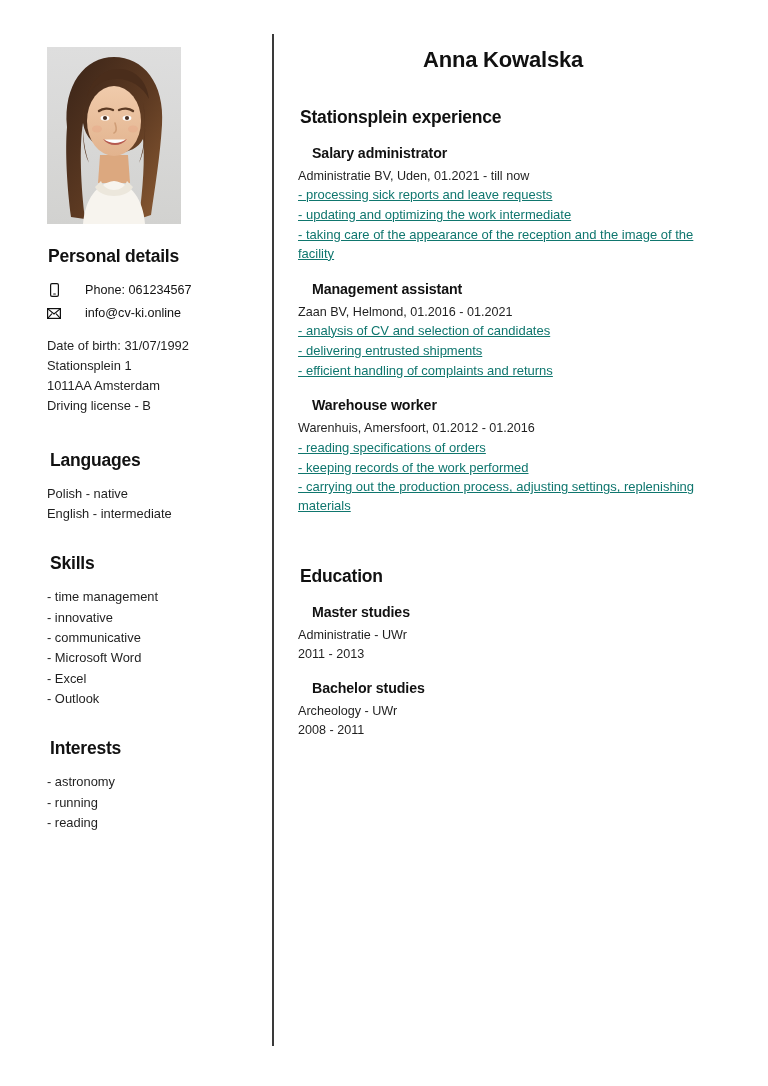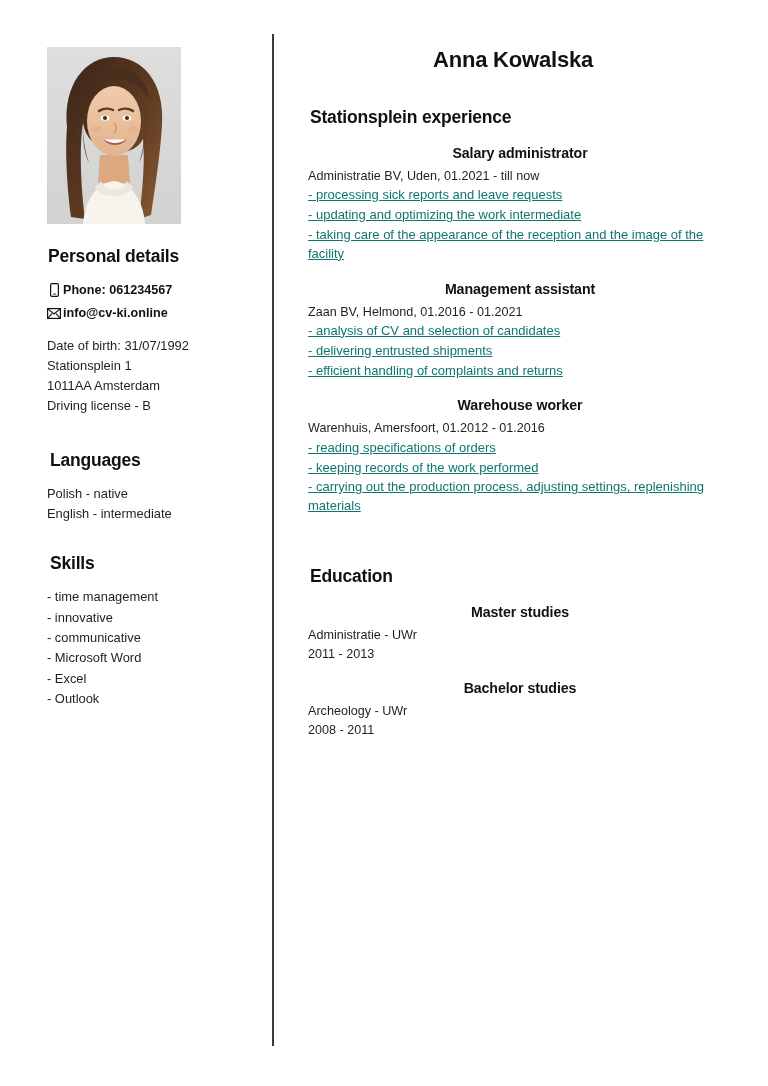--- a/index.html
+++ b/index.html
@@ -54,25 +54,25 @@
     font-size: 17.5px;
     font-weight: bold;
     letter-spacing: -0.2px;
     margin: 0 0 14px 1px;
     color: #111;
   }
   .side-heading.indented { margin-left: 3px; }
 
   .contact-line {
     font-size: 12.6px;
-    font-weight: bold;
+    font-weight: normal;
     color: #111;
     display: flex;
     align-items: center;
-    gap: 2px;
+    gap: 24px;
     margin-bottom: 5px;
     line-height: 1.45;
   }
   .contact-line .ic {
     display: inline-flex;
     align-items: center;
     justify-content: center;
     width: 14px;
     flex: 0 0 14px;
   }
@@ -94,21 +94,21 @@
     margin-bottom: 2px;
   }
 
   .gap-lang { margin-top: 34px; }
   .gap-skills { margin-top: 30px; }
   .gap-interests { margin-top: 30px; }
 
   
   .main {
     position: absolute;
-    left: 308px;
+    left: 298px;
     top: 47px;
     width: 410px;
   }
 
   .cv-name {
     font-size: 22px;
     font-weight: bold;
     text-align: center;
     letter-spacing: -0.2px;
     color: #111;
@@ -123,21 +123,20 @@
     margin: 0 0 17px 2px;
   }
 
   .entry { margin-bottom: 17px; }
   .entry-title {
     font-size: 14.2px;
     font-weight: bold;
     color: #111;
     margin: 0 0 6px 14px;
     letter-spacing: -0.1px;
-    text-align: center;
   }
   .entry-meta {
     font-size: 12.6px;
     line-height: 1.45;
     color: #1f1f1f;
     margin: 0 0 1px 0;
   }
   .bullets { margin: 0; padding: 0; list-style: none; }
   .bullets li {
     font-size: 13px;
@@ -259,20 +258,28 @@
       <ul class="plain-list">
         <li>- time management</li>
         <li>- innovative</li>
         <li>- communicative</li>
         <li>- Microsoft Word</li>
         <li>- Excel</li>
         <li>- Outlook</li>
       </ul>
     </div>
 
+    <div class="gap-interests">
+      <h2 class="side-heading indented">Interests</h2>
+      <ul class="plain-list">
+        <li>- astronomy</li>
+        <li>- running</li>
+        <li>- reading</li>
+      </ul>
+    </div>
 
   </div>
 
   <div class="main">
 
     <h1 class="cv-name">Anna Kowalska</h1>
 
     <h2 class="main-heading">Stationsplein experience</h2>
 
     <div class="entry">

